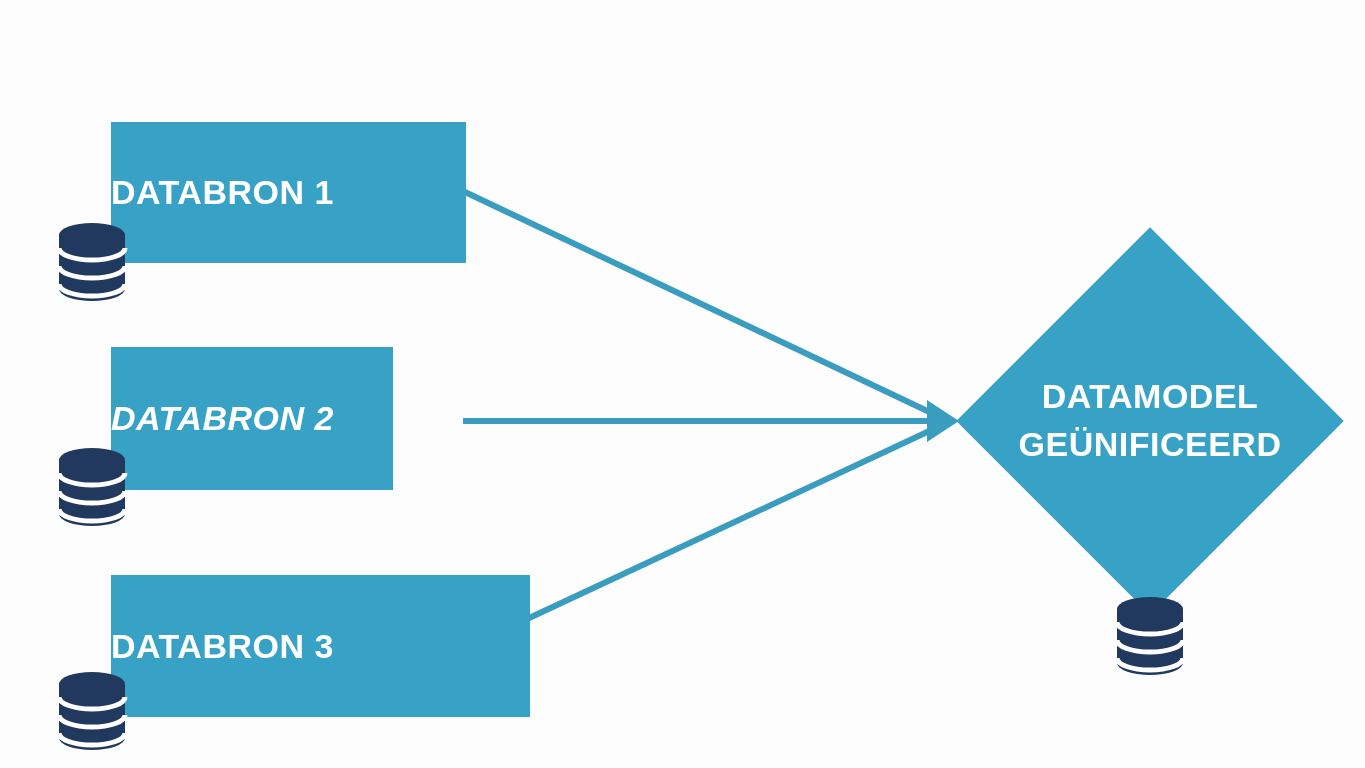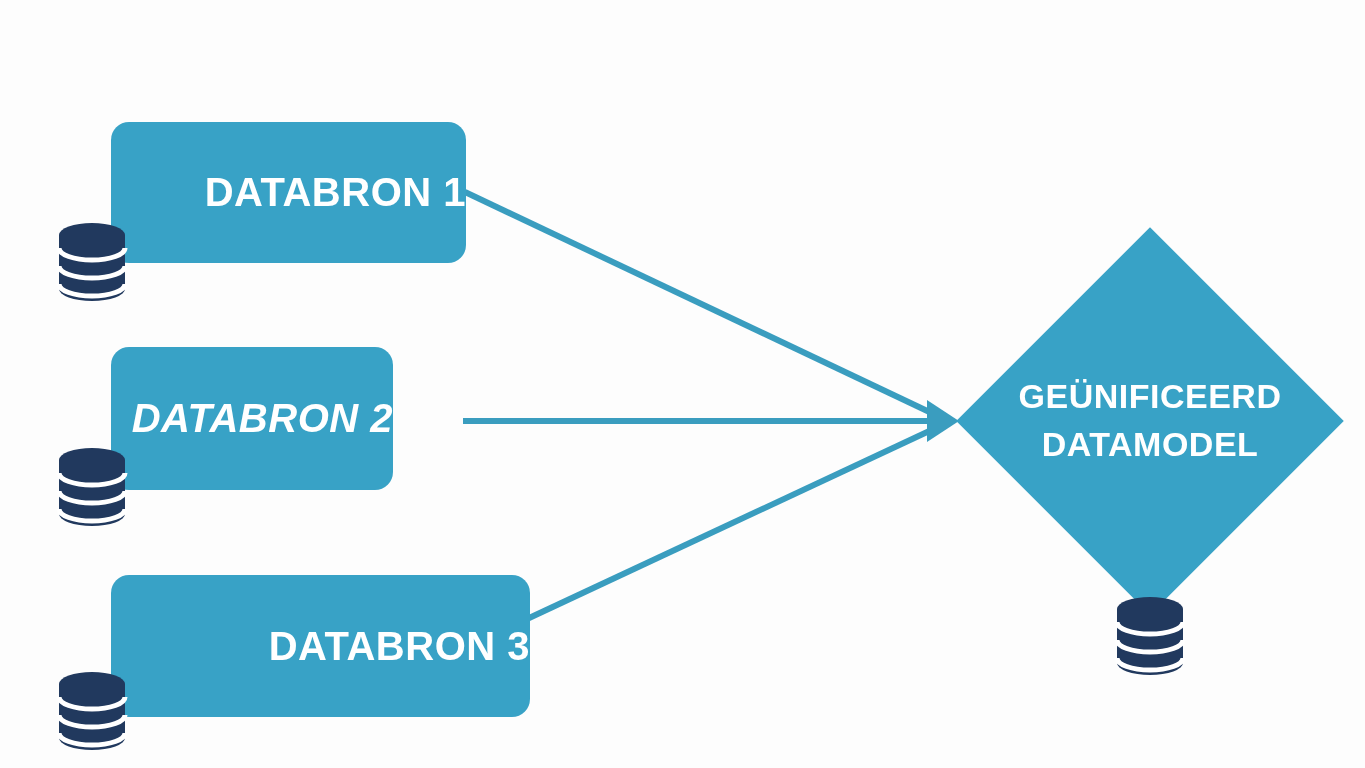--- a/index.html
+++ b/index.html
@@ -33,29 +33,28 @@
   }
   .arrowhead {
     fill: var(--connector-teal);
   }
   .source-box {
     position: absolute;
     background: var(--shape-teal);
     z-index: 2;
     display: flex;
     flex-direction: column;
-    align-items: flex-end;
+    align-items: flex-start;
     justify-content: center;
     color: var(--label-white);
     font-weight: bold;
-    font-size: 40px;
+    font-size: 34px;
     line-height: 47px;
     text-align: center;
     letter-spacing: 0.5px;
-    border-radius: 18px;
   }
   .box1 { left: 111px; top: 122px; width: 355px; height: 141px; }
   .box2 { left: 111px; top: 347px; width: 282px; height: 143px; font-style: italic; }
   .box3 { left: 111px; top: 575px; width: 419px; height: 142px; }
   .diamond {
     position: absolute;
     left: 1013px;
     top: 284px;
     width: 274px;
     height: 274px;
@@ -108,22 +107,22 @@
   <div class="source-box box2">
     <div>DATABRON 2</div>
   </div>
 
   <div class="source-box box3">
     <div>DATABRON 3</div>
   </div>
 
   <div class="diamond"></div>
   <div class="diamond-label">
+    <div>DATAMODEL</div>
     <div>GEÜNIFICEERD</div>
-    <div>DATAMODEL</div>
   </div>
 
   <svg class="db db1" viewBox="0 0 74 80">
     <path class="db-body" d="M4 13 a33 12 0 0 1 66 0 L70 67 a33 12 0 0 1 -66 0 Z"></path>
     <path class="db-sep" d="M4 26 a33 12 0 0 0 66 0"></path>
     <path class="db-sep" d="M4 44 a33 12 0 0 0 66 0"></path>
     <path class="db-sep" d="M4 62 a33 12 0 0 0 66 0"></path>
   </svg>
 
   <svg class="db db2" viewBox="0 0 74 80">

